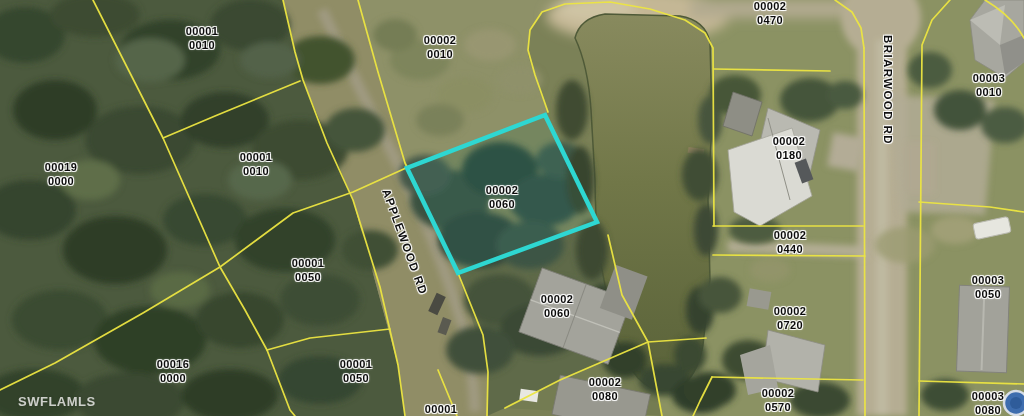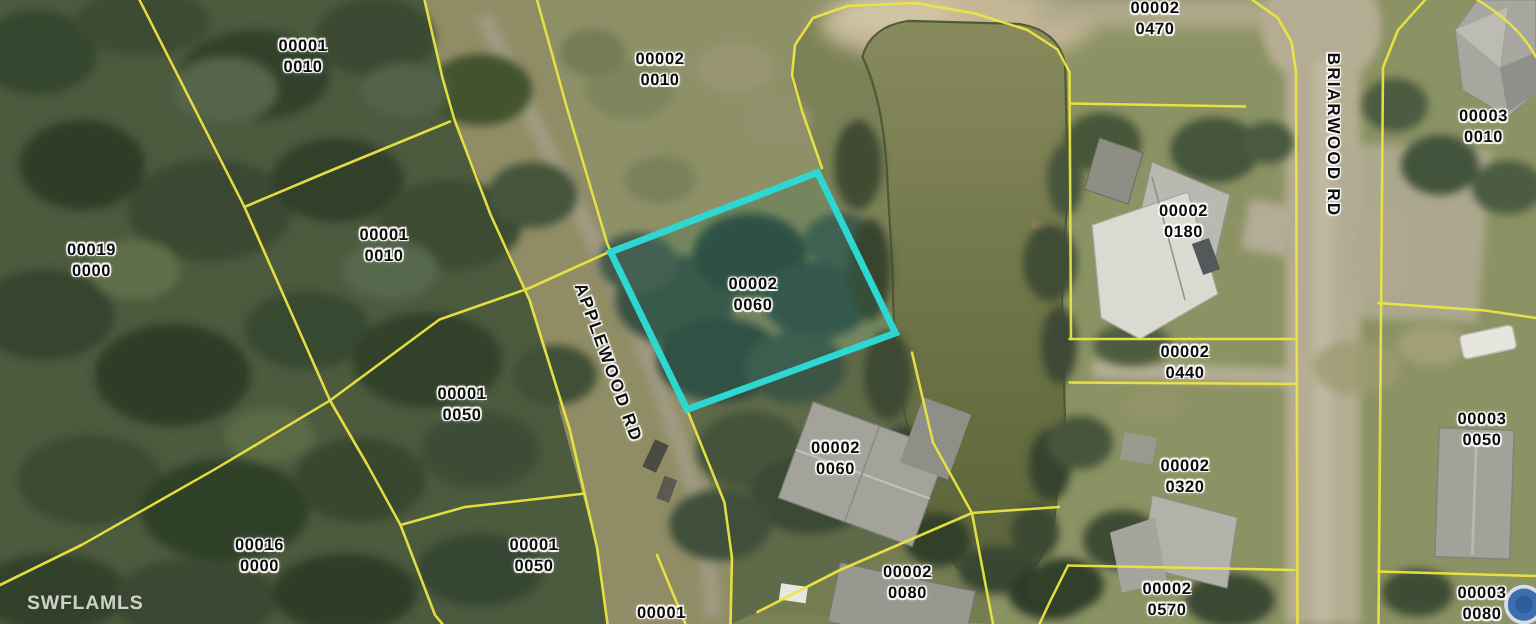--- a/index.html
+++ b/index.html
@@ -291,21 +291,21 @@
       <div class="parcel-label" style="left: 790px; top: 242px;">
         <span>00002</span>
         <span>0440</span>
       </div>
       <div class="parcel-label" style="left: 988px; top: 287px;">
         <span>00003</span>
         <span>0050</span>
       </div>
       <div class="parcel-label" style="left: 790px; top: 318px;">
         <span>00002</span>
-        <span>0320</span>
+        <span>0720</span>
       </div>
       <div class="parcel-label" style="left: 557px; top: 306px;">
         <span>00002</span>
         <span>0060</span>
       </div>
       <div class="parcel-label" style="left: 173px; top: 371px;">
         <span>00016</span>
         <span>0000</span>
       </div>
       <div class="parcel-label" style="left: 356px; top: 371px;">

